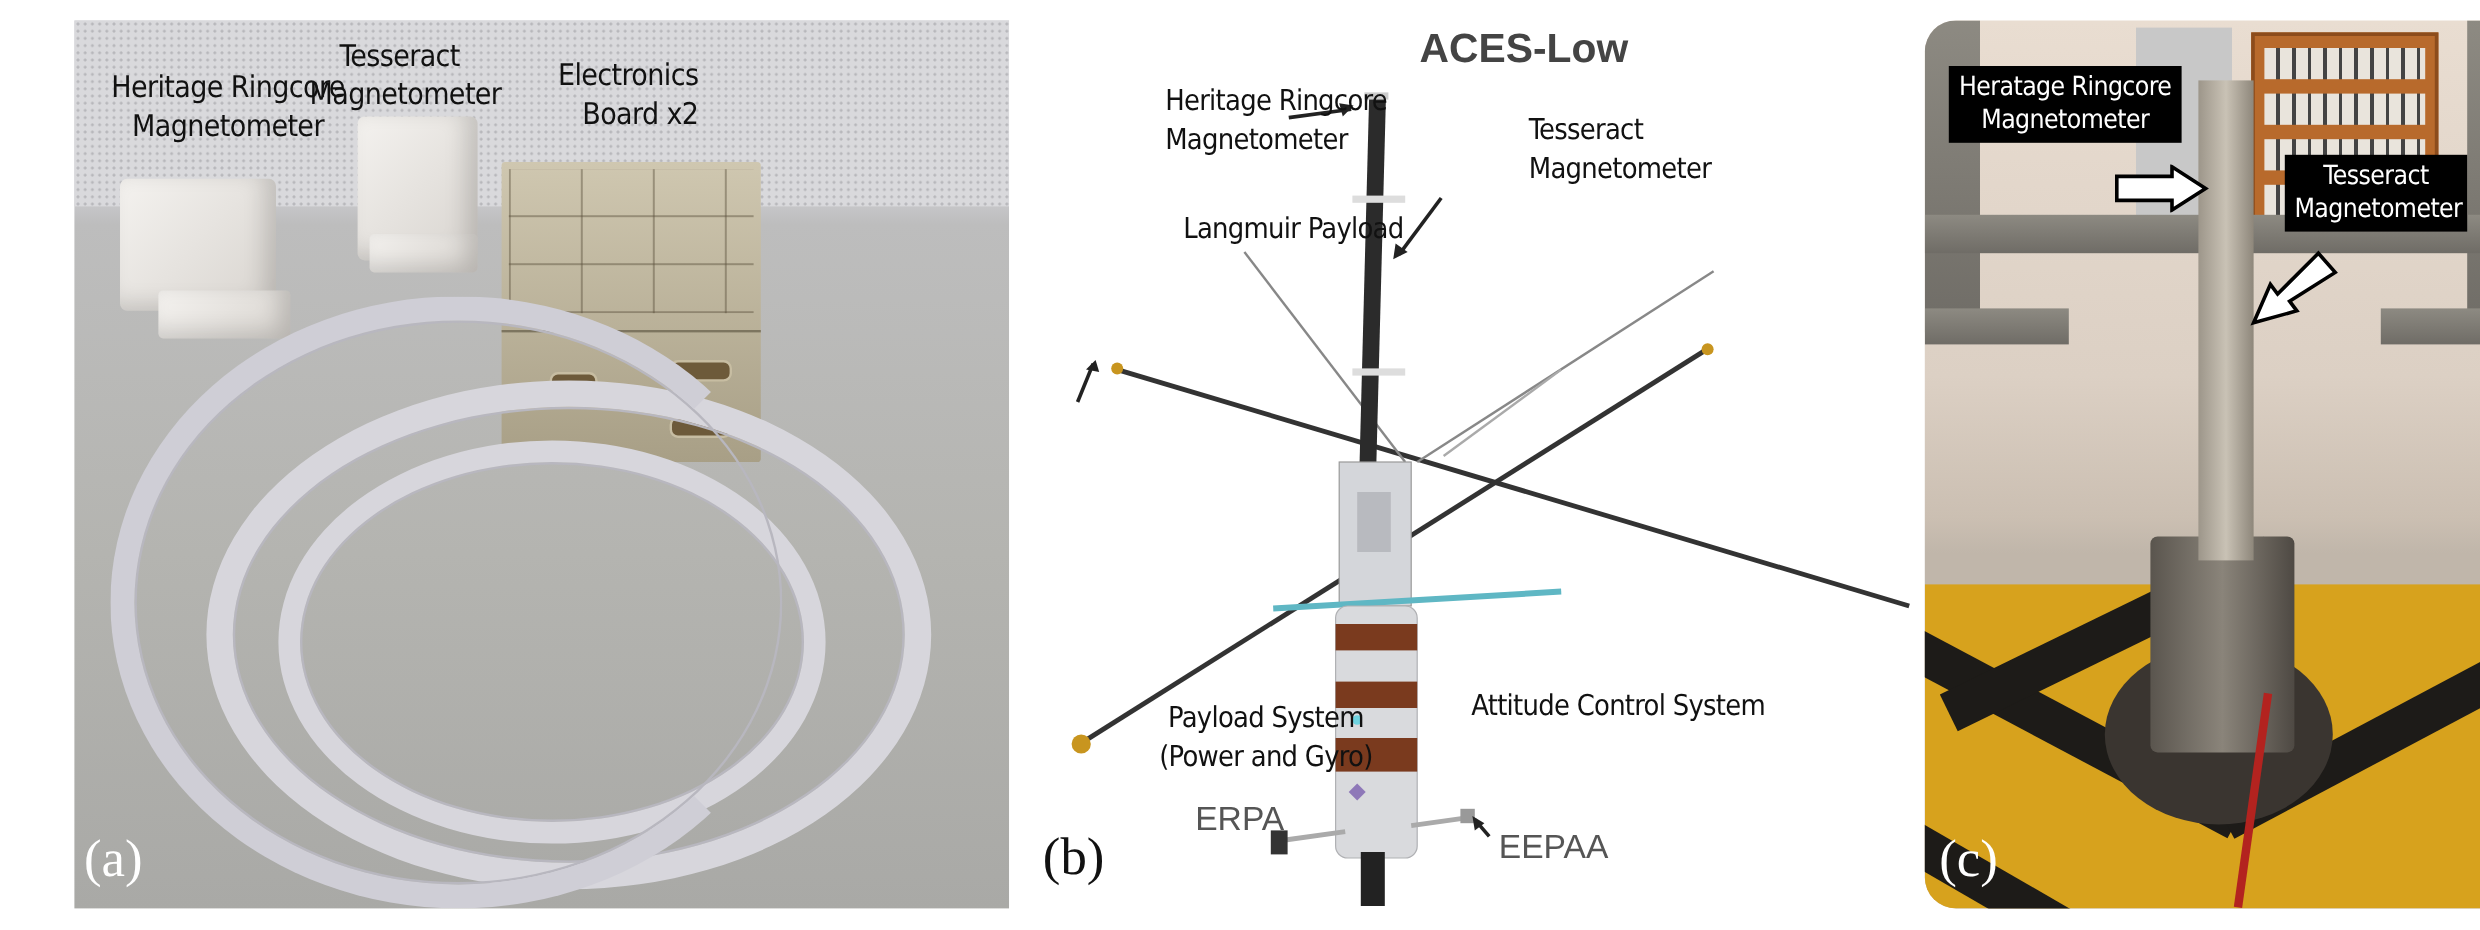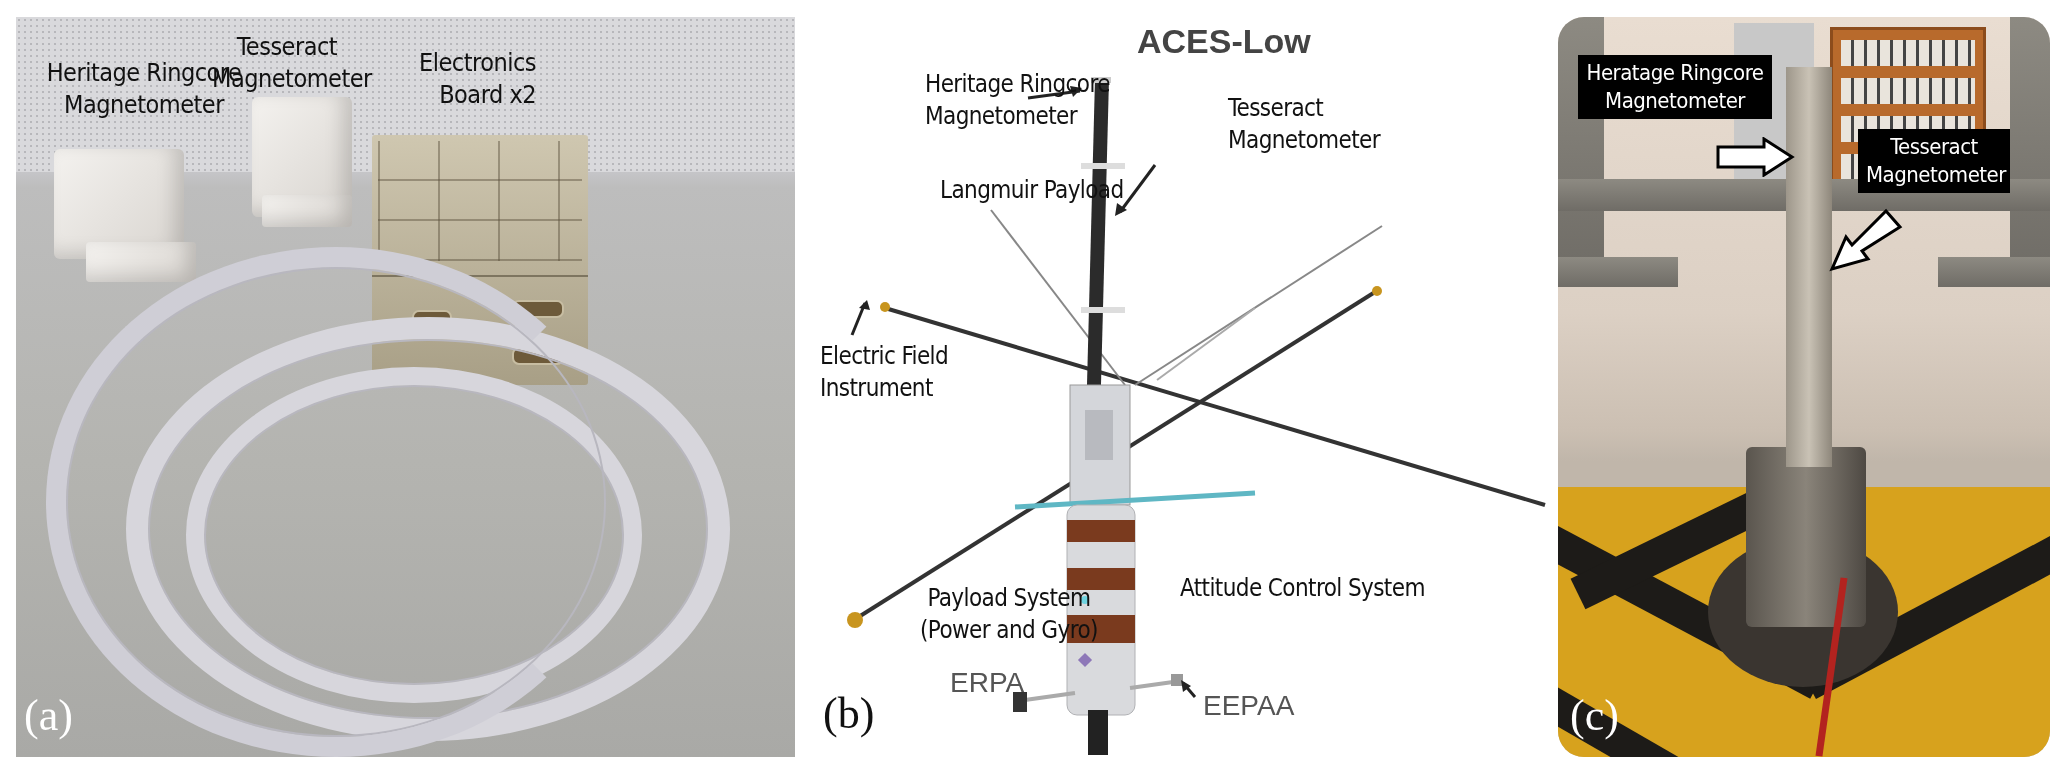--- a/index.html
+++ b/index.html
@@ -1,17 +1,17 @@
 <!DOCTYPE html>
 <html><head>
 <meta charset="utf-8">
 <style>
   html, body { margin: 0; padding: 0; background: #ffffff; }
   body { width: 2067px; height: 775px; position: relative; overflow: hidden; font-family: "Liberation Sans", sans-serif; }
-  .panel { position: absolute; }
+  .panel { position: absolute; margin-left: 46px; }
   
   #panel-a { left: 16px; top: 17px; width: 779px; height: 740px; background: linear-gradient(180deg, #cfcfd3 0%, #c9c9cd 20%, #bdbdbd 23%, #b4b4b0 60%, #a9a9a6 100%); overflow: hidden; }
   #panel-a .wall { position: absolute; left: 0; top: 0; width: 100%; height: 155px;
     background-image: radial-gradient(#b7b7bb 1px, transparent 1.4px); background-size: 6px 6px; background-color: #d9d9dc; }
   .lbl-a { position: absolute; color: #111; font-size: 25px; text-align: center; line-height: 32px; font-family: "DejaVu Sans", sans-serif; font-stretch: condensed; letter-spacing: -0.5px; }
   .cube { position: absolute; background: linear-gradient(135deg, #f4f2ef, #d8d4cf); border-radius: 6px; box-shadow: inset -10px -6px 18px rgba(0,0,0,0.15); }
   .box-elec { position: absolute; background: linear-gradient(180deg,#cfc7b0,#a89f86); border-radius: 3px; }
   .box-elec .grid { position:absolute; left:6px; top:6px; right:6px; height:120px;
     background-image: linear-gradient(90deg, rgba(90,80,60,0.45) 2px, transparent 2px), linear-gradient(0deg, rgba(90,80,60,0.45) 2px, transparent 2px);
     background-size: 60px 40px; }
@@ -125,24 +125,20 @@
 
   <div class="lbl-b" style="left:130px; top:68px;">
     <div>Heritage Ringcore</div>
     <div>Magnetometer</div>
   </div>
   <div class="lbl-b" style="left:433px; top:92px;">
     <div>Tesseract</div>
     <div>Magnetometer</div>
   </div>
   <div class="lbl-b" style="left:145px; top:174px;">Langmuir Payload</div>
-  <div class="lbl-b" style="left:25px; top:340px;">
-    <div>Electric Field</div>
-    <div>Instrument</div>
-  </div>
   <div class="lbl-b" style="left:385px; top:572px;">Attitude Control System</div>
   <div class="lbl-b" style="left:125px; top:582px; text-align:center;">
     <div>Payload System</div>
     <div>(Power and Gyro)</div>
   </div>
   <div class="lbl-b-gray" style="left:155px; top:667px;">ERPA</div>
   <div class="lbl-b-gray" style="left:408px; top:690px;">EEPAA</div>
 
   <div class="panel-tag" style="left:28px; top:692px; color:#111;">(b)</div>
 </div>

